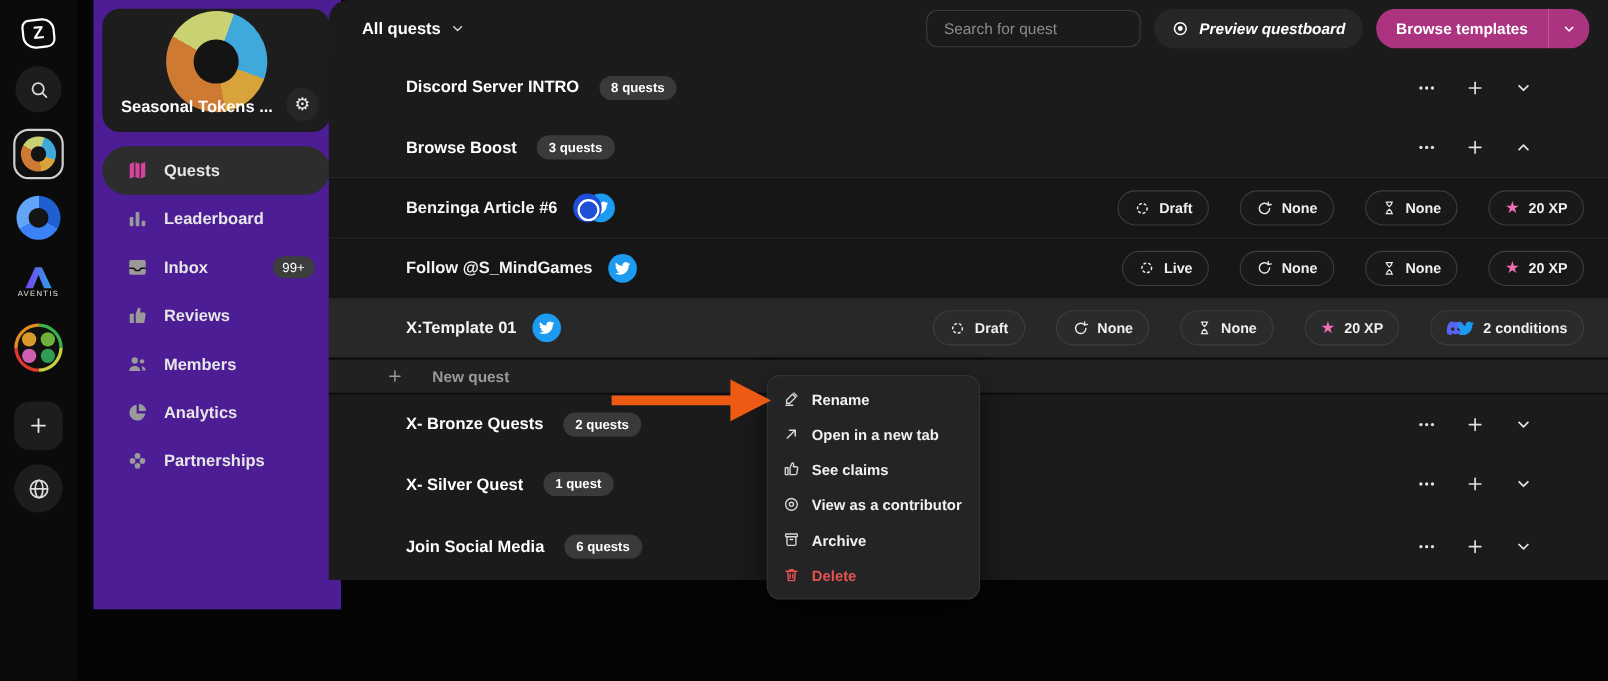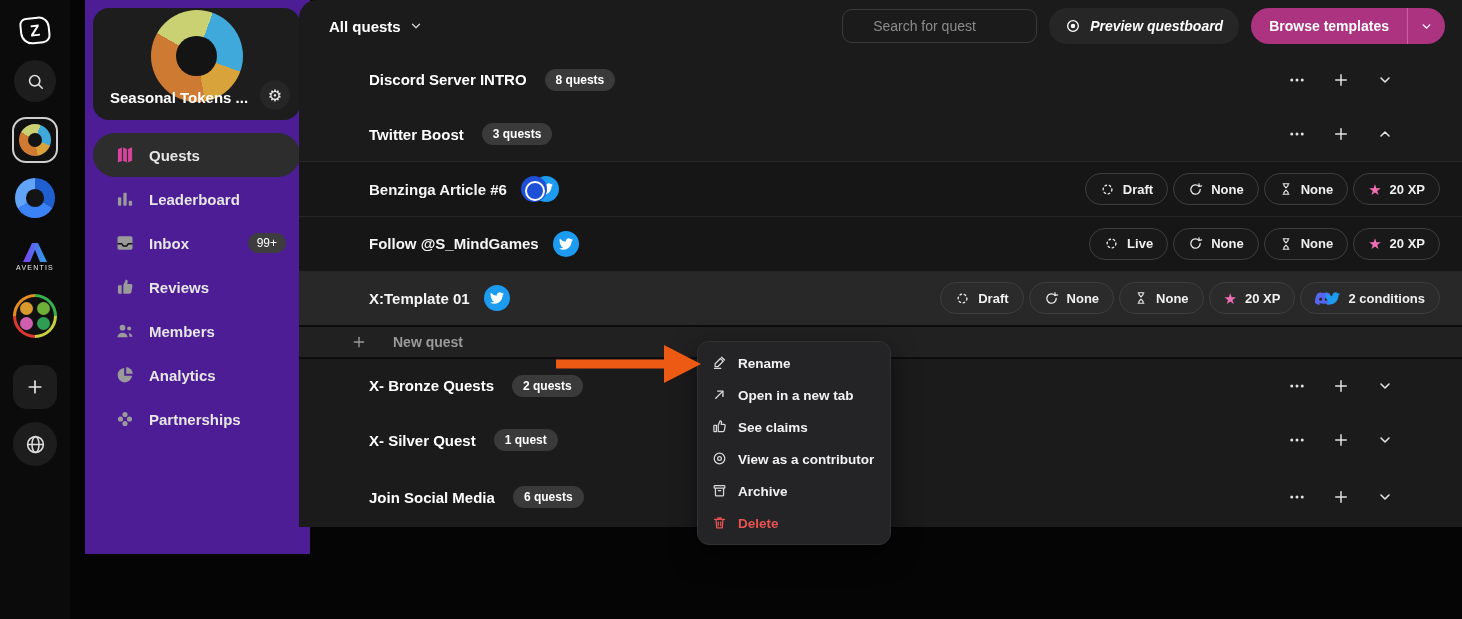--- a/index.html
+++ b/index.html
@@ -56,21 +56,21 @@
     font-weight:normal; padding:3px 9px; color:#fff; }
 
   
   .main { position:absolute; left:299px; top:0; right:0; height:527px; background:#1b1b1b;
     border-top-left-radius:18px; display:flex; flex-direction:column; }
   .toolbar { height:62px; display:flex; align-items:center; padding:0 17px 0 30px; }
   .filter { display:flex; align-items:center; gap:8px; font-size:15px; font-weight:bold; color:#fff; }
   .filter .chev { color:#cfcfcf; display:flex; }
   .toolbar .spacer { flex:1; }
   .search { width:195px; height:34px; background:transparent; border:1px solid #3a3a3a;
-    border-radius:10px; padding:0 30px; color:#e8e8e8; font-size:14px; outline:none;
+    border-radius:10px; padding:0 15px; color:#e8e8e8; font-size:14px; outline:none;
     font-family:"Liberation Sans","DejaVu Sans",sans-serif; }
   .search::placeholder { color:#8b8b8b; }
   .btn-preview { margin-left:12px; height:36px; border:none; border-radius:18px; background:#262626;
     color:#fff; font-size:14px; font-weight:bold; display:flex; align-items:center; gap:9px;
     padding:0 16px; font-family:inherit;font-style:italic; }
   .btn-browse { margin-left:12px; height:36px; display:flex; border-radius:18px; overflow:hidden; }
   .btn-browse .bmain { background:#ab3380; color:#fff; border:none; font-size:14px; font-weight:bold;
     padding:0 18px; font-family:inherit; }
   .btn-browse .bchev { background:#ab3380; border:none; border-left:1px solid #c95f9f;
     color:#fff; width:38px; display:flex; align-items:center; justify-content:center; }
@@ -86,21 +86,21 @@
   .row-quest { height:64px; padding:0 22px 0 70px; background:#161616; border-top:1px solid #262626; }
   .row-quest.hl { background:#282828; }
   .row-quest .qtitle { font-size:15px; font-weight:bold; color:#f5f5f5; }
   .pbadges { display:flex; margin-left:14px; }
   .pbadge { width:26px; height:26px; border-radius:50%; display:flex; align-items:center;
     justify-content:center; }
   .pbadge.twitter { background:#1d9bf0; color:#fff; }
   .pbadge.cblue { background:#1d4fd7; position:relative; overflow:hidden; margin-right:-14px; }
   .pbadge.cblue::after { content:""; position:absolute; left:4px; top:5px; width:16px; height:16px;
     border:2.5px solid #fff; border-radius:50%; }
-  .pills { margin-left:auto; display:flex; align-items:center; gap:5px; }
+  .pills { margin-left:auto; display:flex; align-items:center; gap:28px; }
   .pill { height:32px; border:1px solid #3d3d3d; border-radius:16px; display:flex; align-items:center;
     gap:8px; padding:0 14px; font-size:13px; font-weight:bold; color:#f0f0f0; background:rgba(255,255,255,.015); }
   .pill .picon { display:flex; color:#e8e8e8; }
   .pill .star { color:#f06eb4; font-size:15px; line-height:1; }
   .cond-icons { display:flex; align-items:center; }
   .cond-icons .d { color:#5865f2; display:flex; }
   .cond-icons .t { color:#1d9bf0; display:flex; margin-left:-7px; }
   .row-new { height:39px; padding:0 22px 0 52px; background:#212121; border-top:2px solid #0d0d0d;
     border-bottom:2px solid #0d0d0d; color:#9a9a9a; display:flex; align-items:center; gap:26px;
     font-size:14px; font-weight:bold; }
@@ -315,21 +315,21 @@
           </span>
         <span class="abtn">
             <svg width="16" height="16" viewBox="0 0 24 24" fill="none" stroke="currentColor" stroke-width="2.4" stroke-linecap="round" stroke-linejoin="round">
               <polyline points="6 9 12 15 18 9"></polyline>
             </svg>
           </span>
       </div>
     </div>
 
     <div class="row row-cat">
-      <span class="title">Twitter Boost</span>
+      <span class="title">Browse Boost</span>
       <span class="count">3 quests</span>
       <div class="actions">
         <span class="abtn">
             <svg width="18" height="18" viewBox="0 0 24 24" fill="currentColor">
               <circle cx="5" cy="12" r="2"></circle>
               <circle cx="12" cy="12" r="2"></circle>
               <circle cx="19" cy="12" r="2"></circle>
             </svg>
           </span>
         <span class="abtn">

